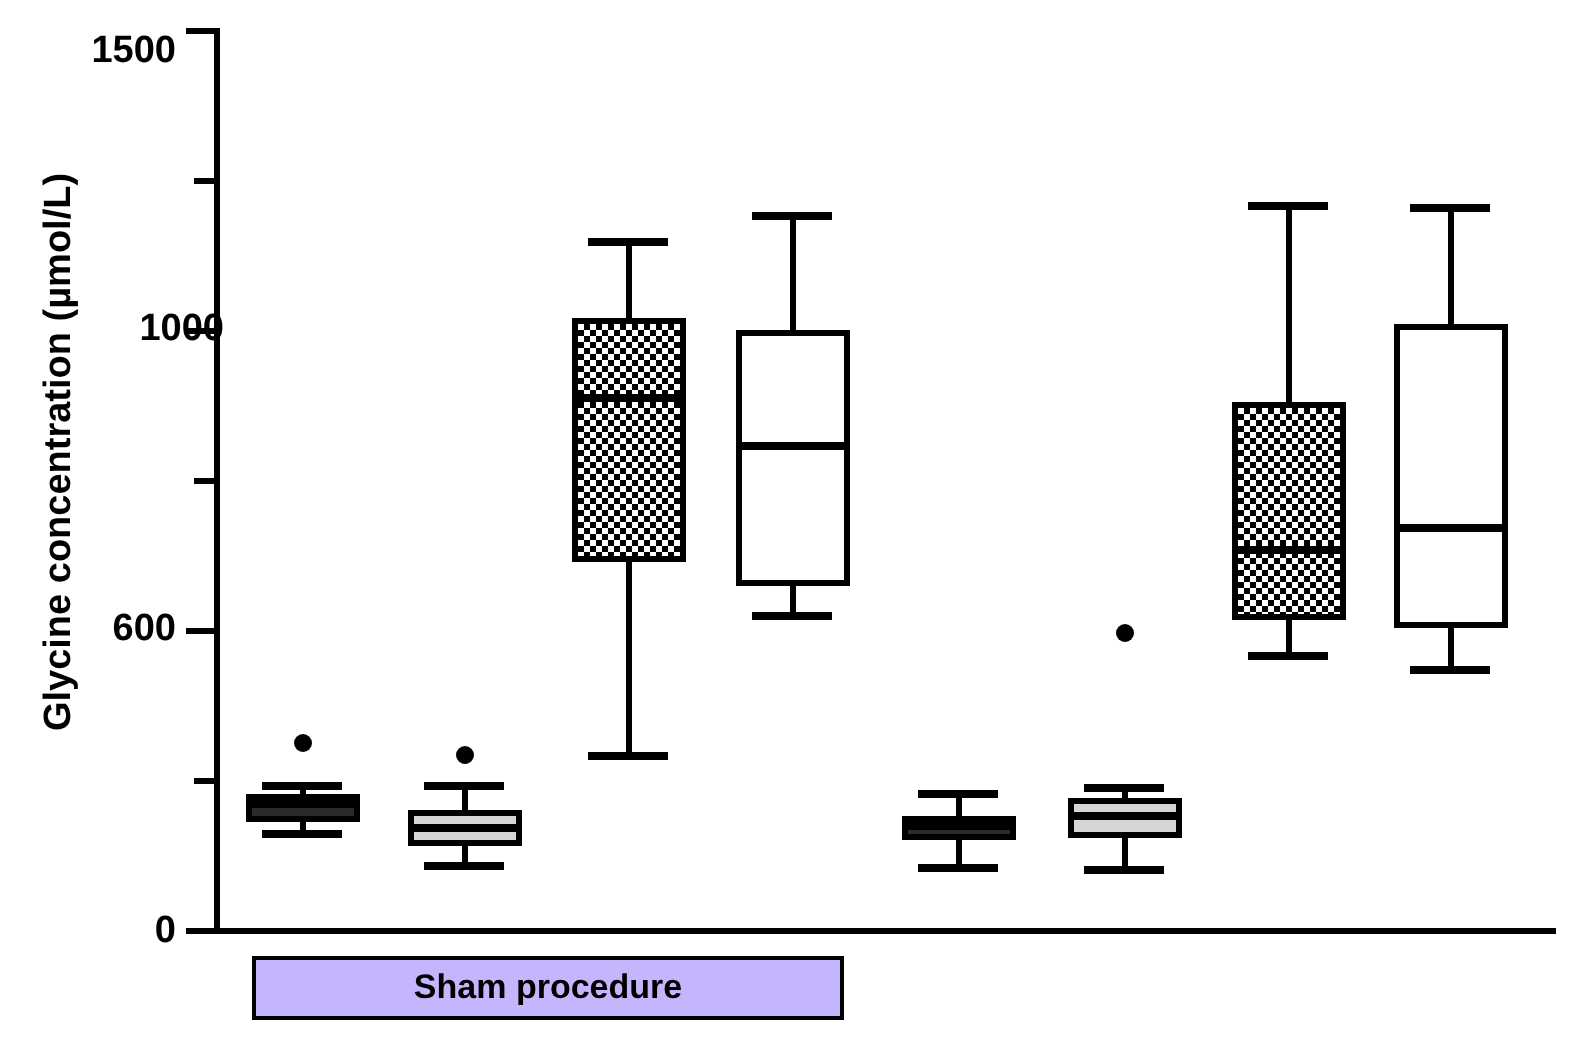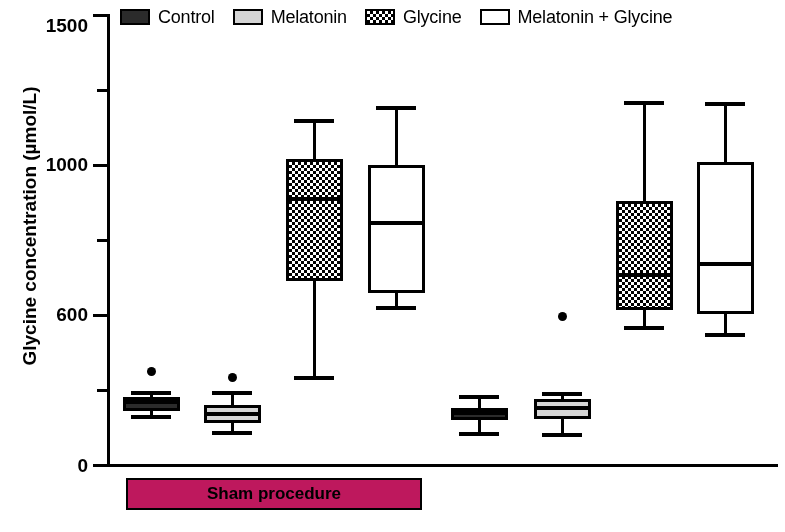--- a/index.html
+++ b/index.html
@@ -41,65 +41,47 @@
   .median{position:absolute;height:4px;background:#000;left:0;}
   .outlier{position:absolute;width:9px;height:9px;border-radius:50%;background:#000;}
   .fill-control{background:#2b2b2b;}
   .fill-melatonin{background:#d6d6d6;}
   .fill-glycine{background:#ffffff;background-image:repeating-conic-gradient(#000 0% 25%, #fff 0% 50%);background-size:6px 6px;}
   .fill-mg{background:#ffffff;}
 
   
   .glabel{position:absolute;border:2px solid #000;box-sizing:border-box;height:32px;
     display:flex;align-items:center;justify-content:center;
-    font-size:17px;font-weight:bold;color:#000;background:#be185d;}
+    font-size:17px;font-weight:bold;color:#000;background:#c4b5fd;}
 </style>
 </head>
 <body>
 
 <div id="fig">
 
-  <div class="legend">
-    <div class="leg-item">
-      <span class="swatch sw-control"></span>
-      <span class="leg-label">Control</span>
-    </div>
-    <div class="leg-item">
-      <span class="swatch sw-melatonin"></span>
-      <span class="leg-label">Melatonin</span>
-    </div>
-    <div class="leg-item">
-      <span class="swatch sw-glycine"></span>
-      <span class="leg-label">Glycine</span>
-    </div>
-    <div class="leg-item">
-      <span class="swatch sw-mg"></span>
-      <span class="leg-label">Melatonin + Glycine</span>
-    </div>
-  </div>
 
   <div class="yaxis-line"></div>
   <div class="xaxis-line"></div>
   <div id="ticks">
       <div class="tick major" style="top: 464px;"></div>
       <div class="tick minor" style="top: 388.917px;"></div>
       <div class="tick major" style="top: 313.833px;"></div>
       <div class="tick minor" style="top: 238.75px;"></div>
       <div class="tick major" style="top: 163.667px;"></div>
       <div class="tick minor" style="top: 88.5833px;"></div>
       <div class="tick major" style="top: 13.5px;"></div>
     </div>
   <div id="yticklabels">
       <div class="ytl-wrap" style="top: 465.5px;">
         <div class="ytl" style="position: relative; transform: translateY(-50%);">0</div>
       </div>
       <div class="ytl-wrap" style="top: 315.333px;">
         <div class="ytl" style="position: relative; transform: translateY(-50%);">600</div>
       </div>
-      <div class="ytl-wrap" style="top: 165.167px;">
+      <div class="ytl-wrap" style="top: 165.167px; margin-left: 24px;">
         <div class="ytl" style="position: relative; transform: translateY(-50%);">1000</div>
       </div>
       <div class="ytl-wrap" style="top: 26px;">
         <div class="ytl" style="position: relative; transform: translateY(-50%);">1500</div>
       </div>
     </div>
 
   <div class="ylabel">Glycine concentration (µmol/L)</div>
 
   <div class="plotarea" id="plotarea">

